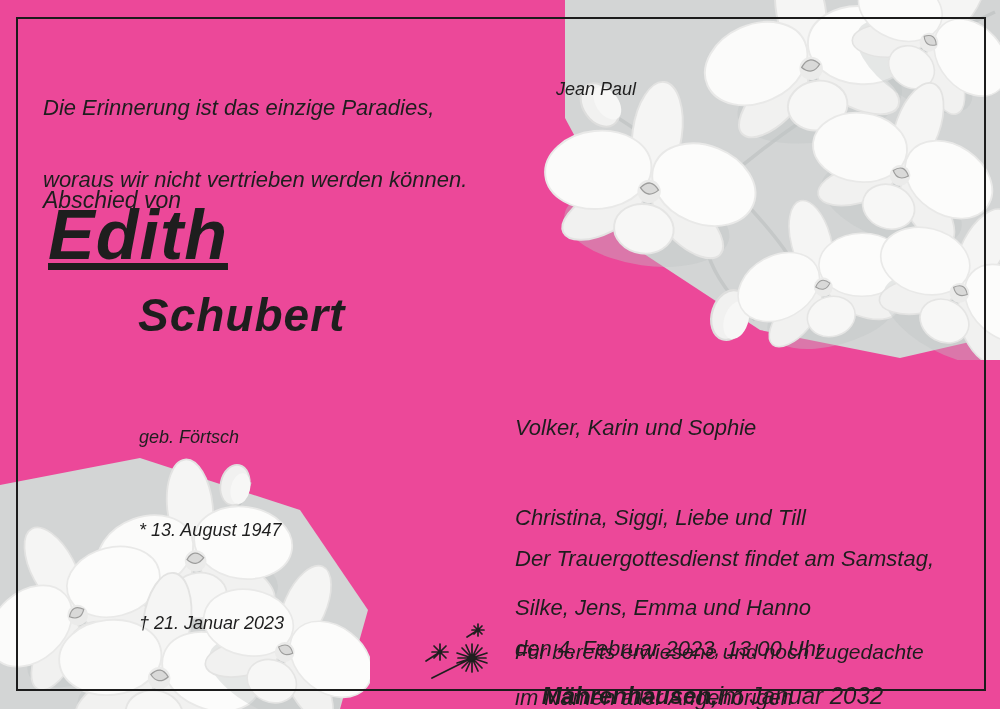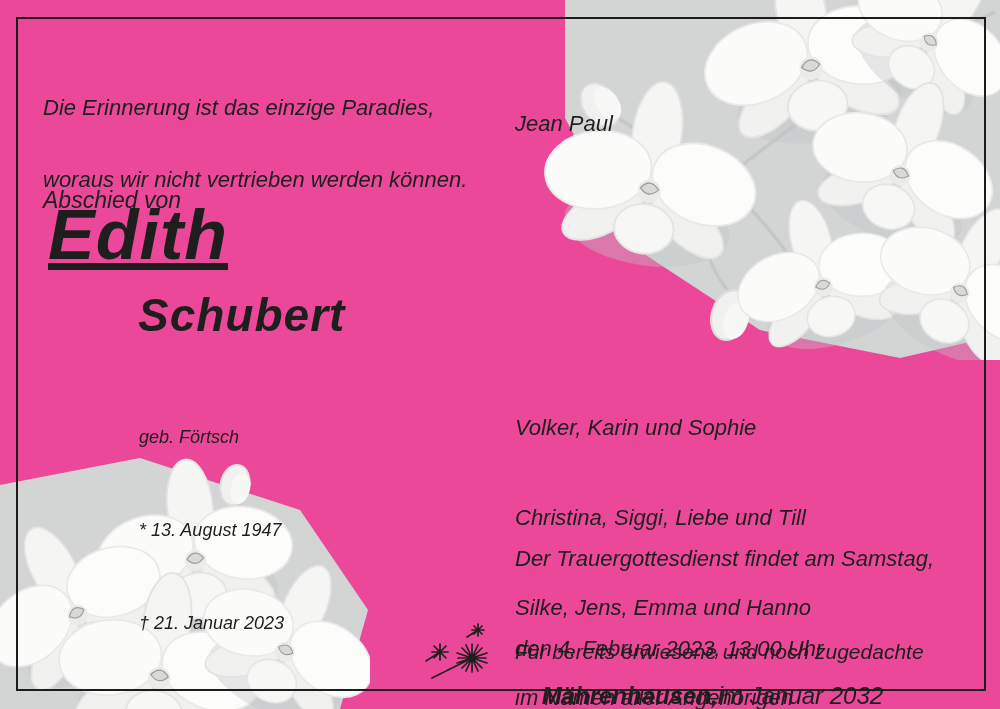--- a/index.html
+++ b/index.html
@@ -11,21 +11,21 @@
     color:#1e1e1e;
   }
   .frame {
     position:absolute; left:16px; top:17px; width:970px; height:674px;
     box-sizing:border-box; border:2px solid #1c1c1c; z-index:2;
   }
   .photo-tr { position:absolute; left:470px; top:0; z-index:1; }
   .photo-bl { position:absolute; left:0; top:440px; z-index:1; }
   .txt { position:absolute; z-index:3; white-space:pre; }
   .quote       { left:43px;  top:48px;  font-size:22px; line-height:24px; }
-  .attribution { left:515px; top:79px;  font-size:22px;margin-top:32px; }
+  .attribution { left:556px; top:79px;  font-size:18px; }
   .intro       { left:43px;  top:128px; font-size:23px; line-height:29px; }
   .name-first  { left:48px;  top:200px; font-size:70px; line-height:70px; font-weight:700; letter-spacing:1px;text-decoration:underline; }
   .name-last   { left:138px; top:280px; font-size:46px; line-height:70px; font-weight:700; letter-spacing:1px; }
   .vitals      { left:139px; top:360px; font-size:18px; line-height:31px; }
   .mourners    { left:515px; top:353px; font-size:22px; line-height:30px; }
   .service     { left:515px; top:484px; font-size:22px; line-height:30px; }
   .thanks      { left:515px; top:587px; font-size:21px; line-height:26px; }
   .closing     { left:515px; top:651px; font-size:24px; line-height:30px; }
   .closing .place { font-weight:700; }
   .sprig { position:absolute; left:422px; top:618px; z-index:3; }

